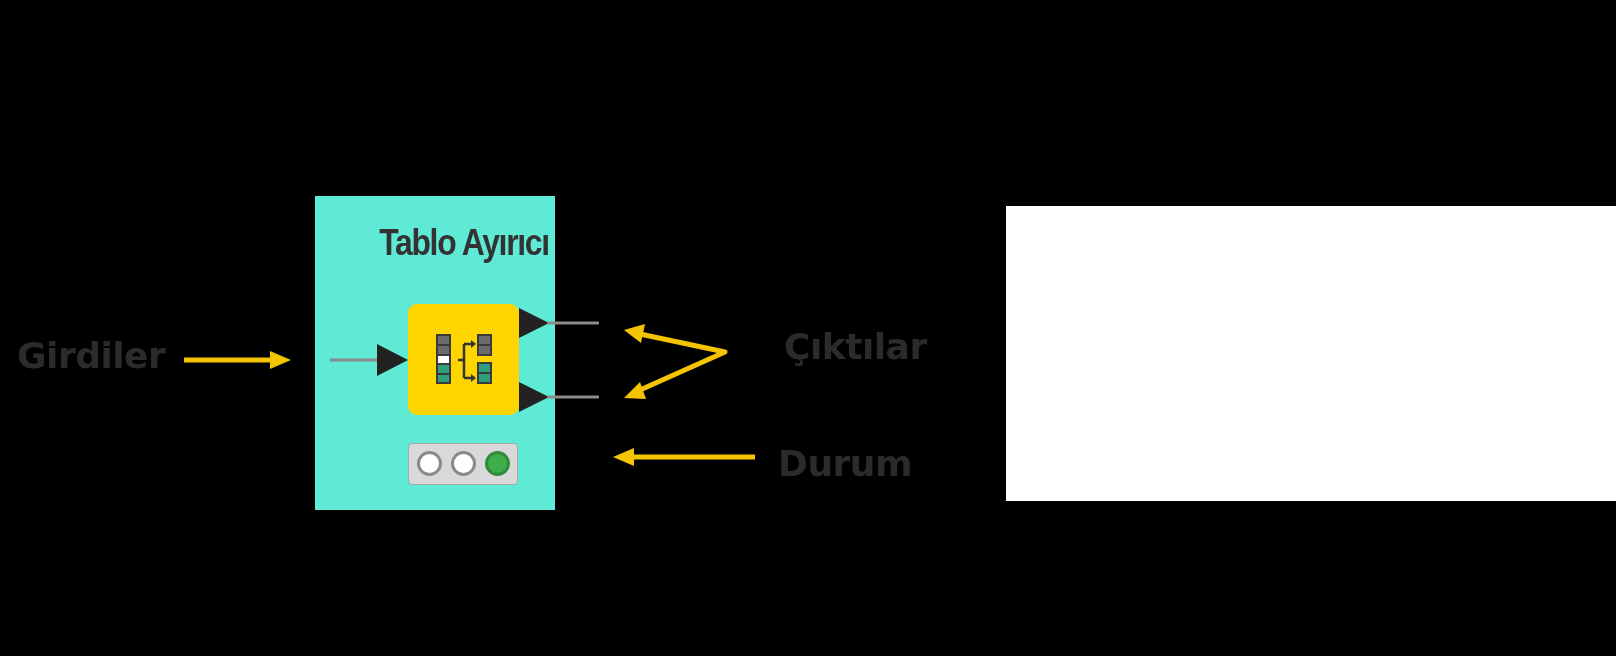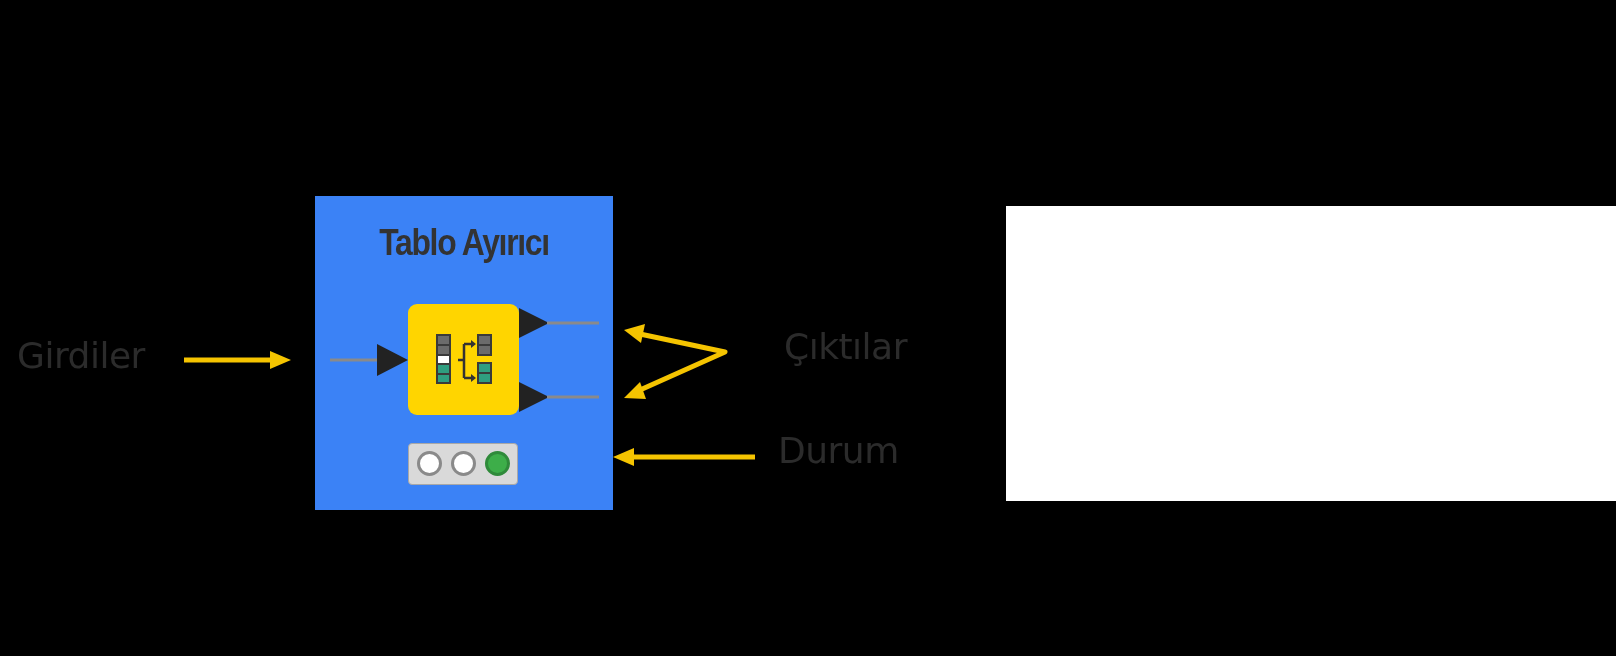--- a/index.html
+++ b/index.html
@@ -3,22 +3,22 @@
 <meta charset="utf-8">
 <style>
   html, body { margin: 0; padding: 0; }
   body {
     width: 1616px; height: 656px; background: #000000;
     position: relative; overflow: hidden;
     font-family: "DejaVu Sans", "Liberation Sans", sans-serif;
   }
   .abs { position: absolute; }
   .node-card {
-    left: 315px; top: 196px; width: 298px; height: 314px;
-    background: #3b82f6;
+    left: 315px; top: 196px; width: 240px; height: 314px;
+    background: #5eead4;
   }
   .node-title {
     left: 0; top: 26px; width: 298px; text-align: center;
     font-family: "Liberation Sans", sans-serif; font-weight: bold;
     font-size: 37px; color: #333333; letter-spacing: -1.5px;
     transform: scaleX(0.86); transform-origin: center;
   }
   .node-body {
     left: 93px; top: 108px; width: 111px; height: 111px;
     background: #FFD500; border-radius: 9px;
@@ -27,21 +27,21 @@
     left: 93px; top: 247px; width: 110px; height: 42px;
     background: #d9d9d9; border: 1px solid #a8a8a8; border-radius: 4px;
     box-sizing: border-box;
   }
   .light {
     position: absolute; top: 7px; width: 25px; height: 25px; border-radius: 50%;
     box-sizing: border-box; border: 3px solid #8a8a8a; background: #ffffff;
   }
   .light.on { background: #3dae49; border-color: #2f8a3a; }
   .label {
-    font-family: "DejaVu Sans", sans-serif; font-weight: normal;
+    font-family: "DejaVu Sans", sans-serif; font-weight: bold;
     font-size: 36px; color: #2b2b2b; letter-spacing: -0.5px; white-space: nowrap;
   }
   .white-panel {
     left: 1006px; top: 206px; width: 610px; height: 295px; background: #ffffff;
   }
 </style>
 </head>
 <body>
 
 <div class="abs label" style="left:17px; top:335px;">Girdiler</div>
@@ -107,15 +107,15 @@
   </div>
 
   <div class="abs status-panel">
     <div class="light" style="left:8px;"></div>
     <div class="light" style="left:42px;"></div>
     <div class="light on" style="left:76px;"></div>
   </div>
 </div>
 
 <div class="abs label" style="left:784px; top:326px;">Çıktılar</div>
-<div class="abs label" style="left:778px; top:430px;">Durum</div>
+<div class="abs label" style="left:778px; top:443px;">Durum</div>
 
 <div class="abs white-panel"></div>
 
 </body></html>

